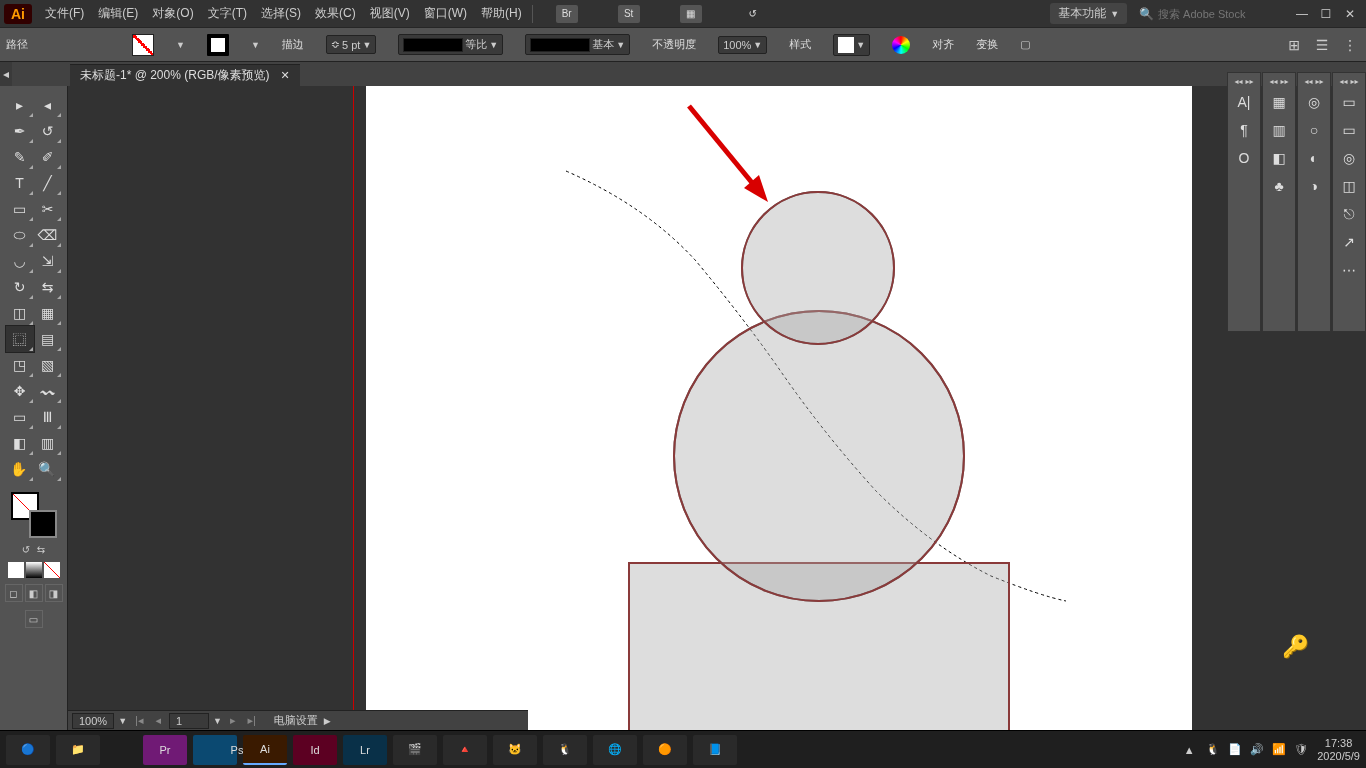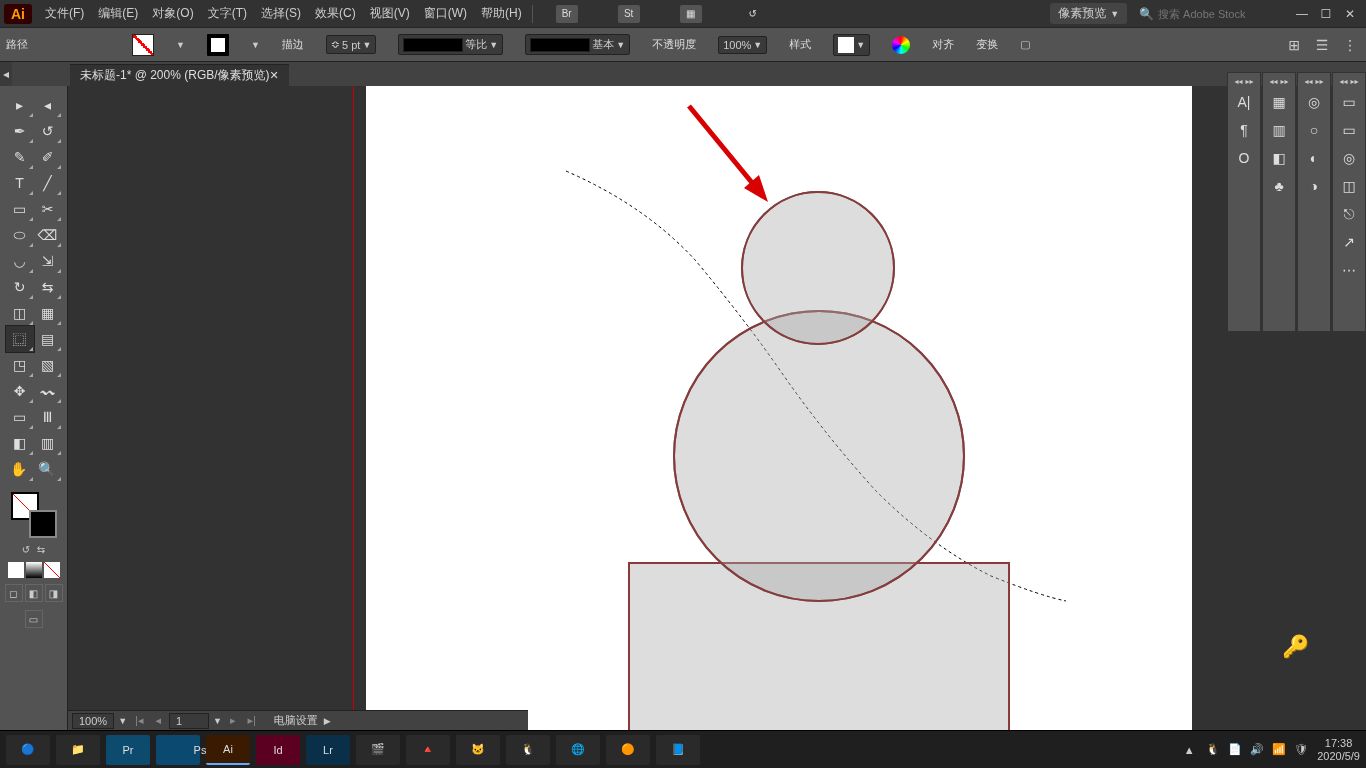--- a/index.html
+++ b/index.html
@@ -25,21 +25,21 @@
   .fill-swatch { background: linear-gradient(to top right, transparent 45%, red 45%, red 55%, transparent 55%), #fff; border:1px solid #222;}
   .stroke-box { width: 22px; height: 22px; border: 4px solid #000; background: #fff; display:inline-block; border-radius:1px;}
   .dd-small { display:flex; align-items:center; gap:2px; background:#3a3a3a; padding:2px 4px; border:1px solid #222; border-radius:2px; cursor:pointer;}
   .stroke-profile { width:60px; height:14px; background:linear-gradient(to right,#000,#000); border:1px solid #222; }
   .opt-right { margin-left:auto; display:flex; gap:8px; align-items:center;}
   .opt-icon { width:20px; height:20px; display:flex; align-items:center; justify-content:center; cursor:pointer; font-size:14px;}
 
   
   .tab-bar { height: 24px; background: #424242; display: flex; align-items: end; padding-left: 70px; font-size: 12px; position:relative;}
   .tab-bar .left-collapse { position:absolute; left:0; top:0; width:12px; height:24px; background:#3a3a3a; display:flex; align-items:center; justify-content:center; cursor:pointer;}
-  .tab { background: #323232; color: #ddd; padding: 4px 10px; border-top: 1px solid #222; display:flex; align-items:center; gap:0; height:22px;}
+  .tab { background: #323232; color: #ddd; padding: 4px 10px; border-top: 1px solid #222; display:flex; align-items:center; gap:11px; height:22px;}
   .tab .close { cursor:pointer; font-size:11px;}
 
   
   .main-area { position: absolute; top: 86px; bottom: 38px; left: 0; right: 0; display:flex;}
   .toolbar-left { width: 68px; background: #535353; display:flex; flex-direction:column; align-items:center; padding-top:6px; border-right:1px solid #222;}
   .tool-row { display:flex; }
   .tool-btn { width:28px; height:26px; display:flex; align-items:center; justify-content:center; cursor:pointer; color:#ddd; font-size:14px; position:relative;}
   .tool-btn.active { background:#333; outline:1px solid #222;}
   .tool-btn .corner { position:absolute; right:1px; bottom:1px; width:0; height:0; border-left:4px solid transparent; border-bottom:4px solid #aaa;}
   .color-area { margin-top:10px; position:relative; width:46px; height:46px;}
@@ -100,21 +100,21 @@
   <div class="menu-item">视图(V)</div>
   <div class="menu-item">窗口(W)</div>
   <div class="menu-item">帮助(H)</div>
   <div class="menu-sep"></div>
   <div class="sq-btn">Br</div>
   <div class="sq-btn">St</div>
   <div class="sq-btn">▦</div>
   <div class="sq-btn" style="background:transparent;">↺</div>
   <div class="spacer"></div>
   <div class="workspace-dd">
-    <span>像素预览</span>
+    <span>基本功能</span>
     <span class="chev">▼</span>
   </div>
   <div class="search-stock">
     <span>🔍</span>
     <input placeholder="搜索 Adobe Stock" style="">
   </div>
   <div class="win-btns">
     <span>—</span>
     <span>☐</span>
     <span>✕</span>
@@ -351,21 +351,21 @@
   <div>
     <div>静水丫头</div>
     <div style="font-size:11px;">ID:72448820</div>
   </div>
 </div>
 
 <div class="taskbar">
   <div id="taskbar-buttons" style="display:flex;gap:6px;">
       <div class="tbtn">🔵</div>
       <div class="tbtn">📁</div>
-      <div class="tbtn" style="background: #0c4a6e;">Pr</div>
+      <div class="tbtn" style="background: #701a75; margin-left: 37px;">Pr</div>
       <div class="tbtn" style="background: rgb(11, 73, 113); padding-left: 44px;">Ps</div>
       <div class="tbtn active" style="background: rgb(58, 26, 0);">Ai</div>
       <div class="tbtn" style="background: rgb(92, 0, 34);">Id</div>
       <div class="tbtn" style="background: rgb(9, 48, 72);">Lr</div>
       <div class="tbtn">🎬</div>
       <div class="tbtn">🔺</div>
       <div class="tbtn">🐱</div>
       <div class="tbtn">🐧</div>
       <div class="tbtn">🌐</div>
       <div class="tbtn">🟠</div>

